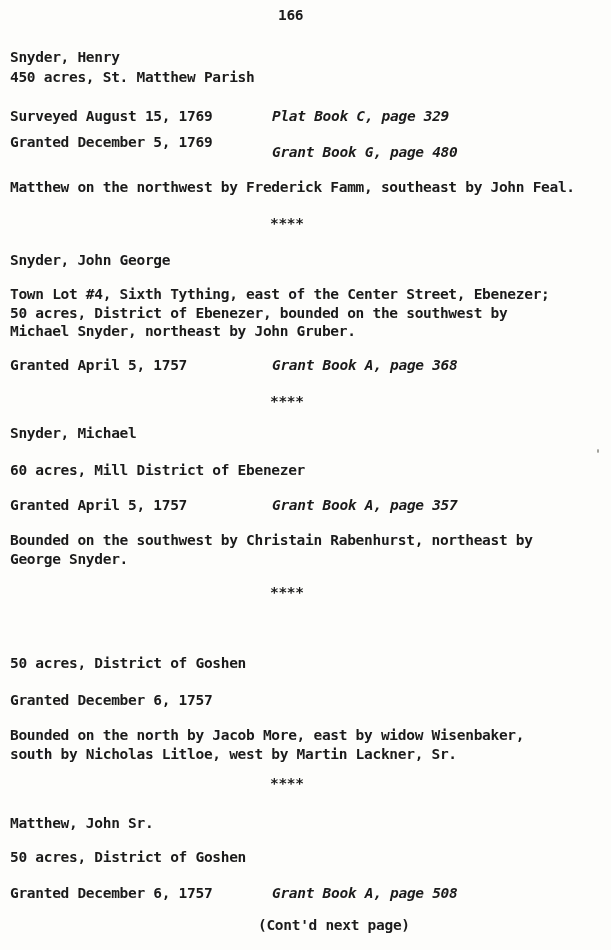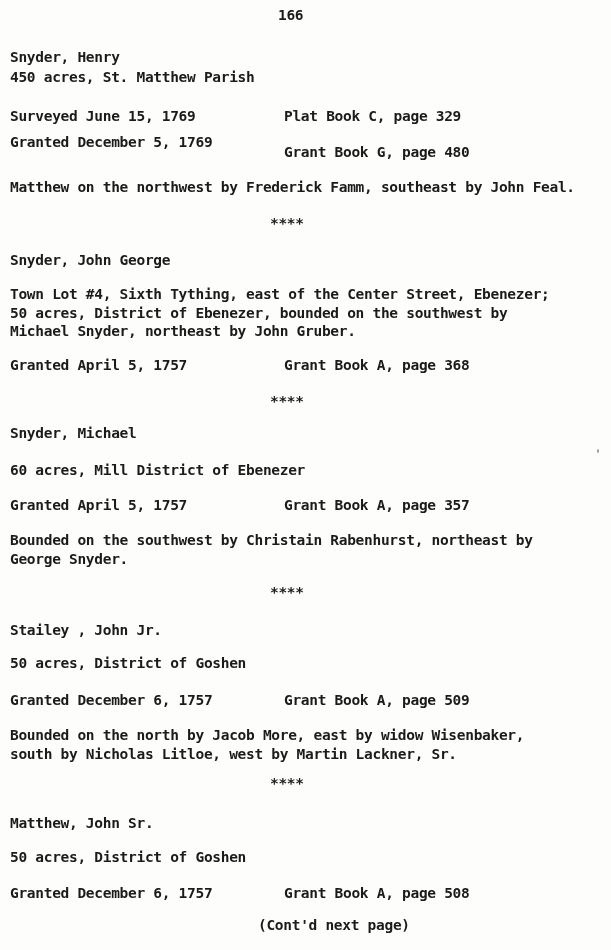--- a/index.html
+++ b/index.html
@@ -25,40 +25,40 @@
     white-space: pre;
     letter-spacing: -0.3px;
   }
   .para {
     position: absolute;
     left: 10px;
     line-height: 18.7px;
     white-space: pre;
     letter-spacing: -0.3px;
   }
-  .col2 { left: 284px; }
+  .col2 { left: 272px; font-style: italic; }
   .center-sep { left: 270px; }
   .speck {
     position: absolute;
     width: 2px;
     height: 4px;
     background: #9a9a94;
     border-radius: 50%;
   }
 </style>
 </head>
 <body>
 
 <div class="page">
 
   <div class="line" style="top:6px; left:278px">166</div>
 
   <div class="line" style="top:48px">Snyder, Henry</div>
   <div class="line" style="top:68px">450 acres, St. Matthew Parish</div>
-  <div class="line" style="top:107px">Surveyed June 15, 1769</div>
+  <div class="line" style="top:107px">Surveyed August 15, 1769</div>
   <div class="line col2" style="top:107px">Plat Book C, page 329</div>
   <div class="line" style="top:133px">Granted December 5, 1769</div>
   <div class="line col2" style="top:143px">Grant Book G, page 480</div>
   <div class="line" style="top:178px">Matthew on the northwest by Frederick Famm, southeast by John Feal.</div>
 
   <div class="line center-sep" style="top:214px">****</div>
 
   <div class="line" style="top:251px">Snyder, John George</div>
   <div class="para" style="top:285px"><span>Town Lot #4, Sixth Tything, east of the Center Street, Ebenezer;</span><br><span>50 acres, District of Ebenezer, bounded on the southwest by</span><br><span>Michael Snyder, northeast by John Gruber.</span></div>
   <div class="line" style="top:356px">Granted April 5, 1757</div>
@@ -67,24 +67,22 @@
   <div class="line center-sep" style="top:392px">****</div>
 
   <div class="line" style="top:424px">Snyder, Michael</div>
   <div class="line" style="top:461px">60 acres, Mill District of Ebenezer</div>
   <div class="line" style="top:496px">Granted April 5, 1757</div>
   <div class="line col2" style="top:496px">Grant Book A, page 357</div>
   <div class="para" style="top:531px"><span>Bounded on the southwest by Christain Rabenhurst, northeast by</span><br><span>George Snyder.</span></div>
 
   <div class="line center-sep" style="top:583px">****</div>
 
-  <div class="line" style="top:621px">Stailey , John Jr.</div>
   <div class="line" style="top:654px">50 acres, District of Goshen</div>
   <div class="line" style="top:691px">Granted December 6, 1757</div>
-  <div class="line col2" style="top:691px">Grant Book A, page 509</div>
   <div class="para" style="top:726px"><span>Bounded on the north by Jacob More, east by widow Wisenbaker,</span><br><span>south by Nicholas Litloe, west by Martin Lackner, Sr.</span></div>
 
   <div class="line center-sep" style="top:774px">****</div>
 
   <div class="line" style="top:814px">Matthew, John Sr.</div>
   <div class="line" style="top:848px">50 acres, District of Goshen</div>
   <div class="line" style="top:884px">Granted December 6, 1757</div>
   <div class="line col2" style="top:884px">Grant Book A, page 508</div>
 
   <div class="line" style="top:916px; left:258px">(Cont'd next page)</div>

